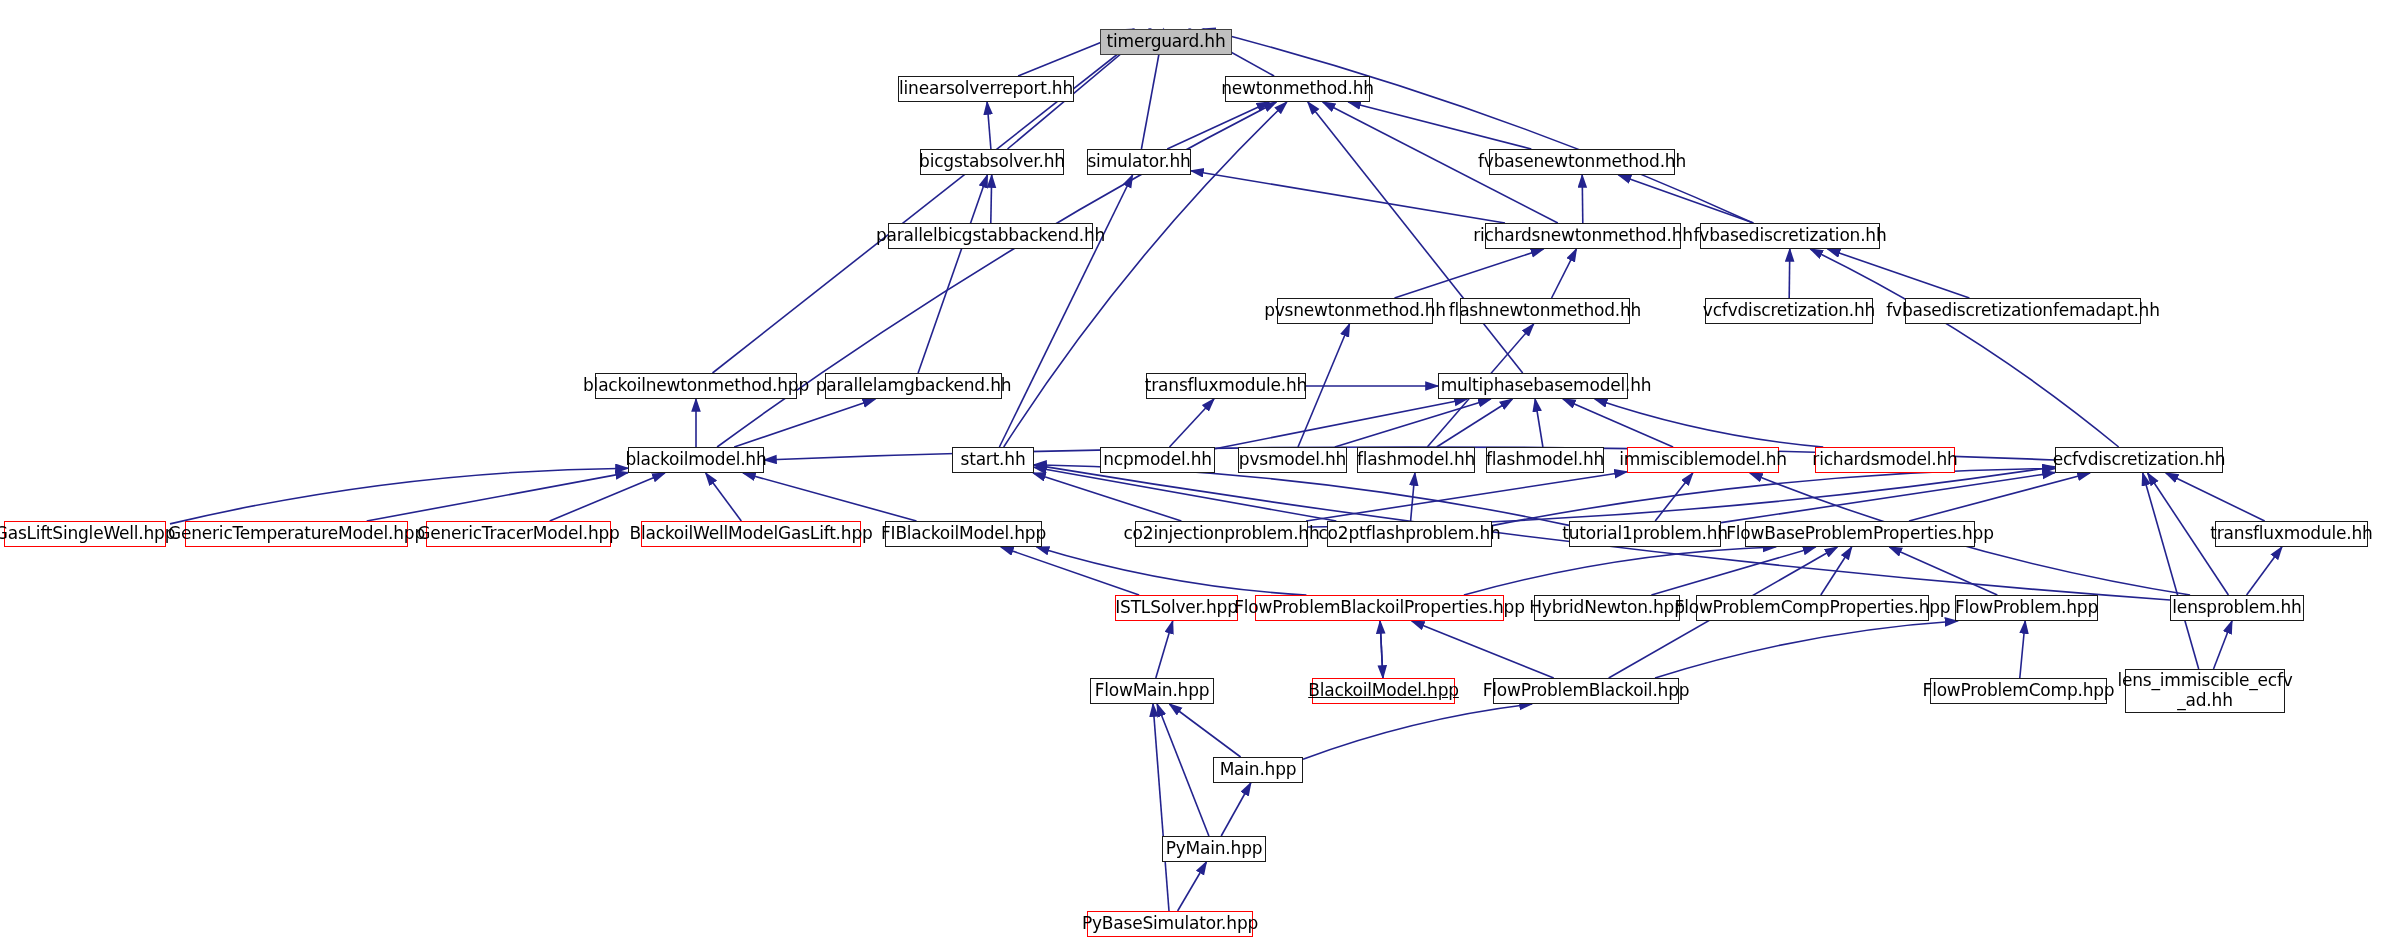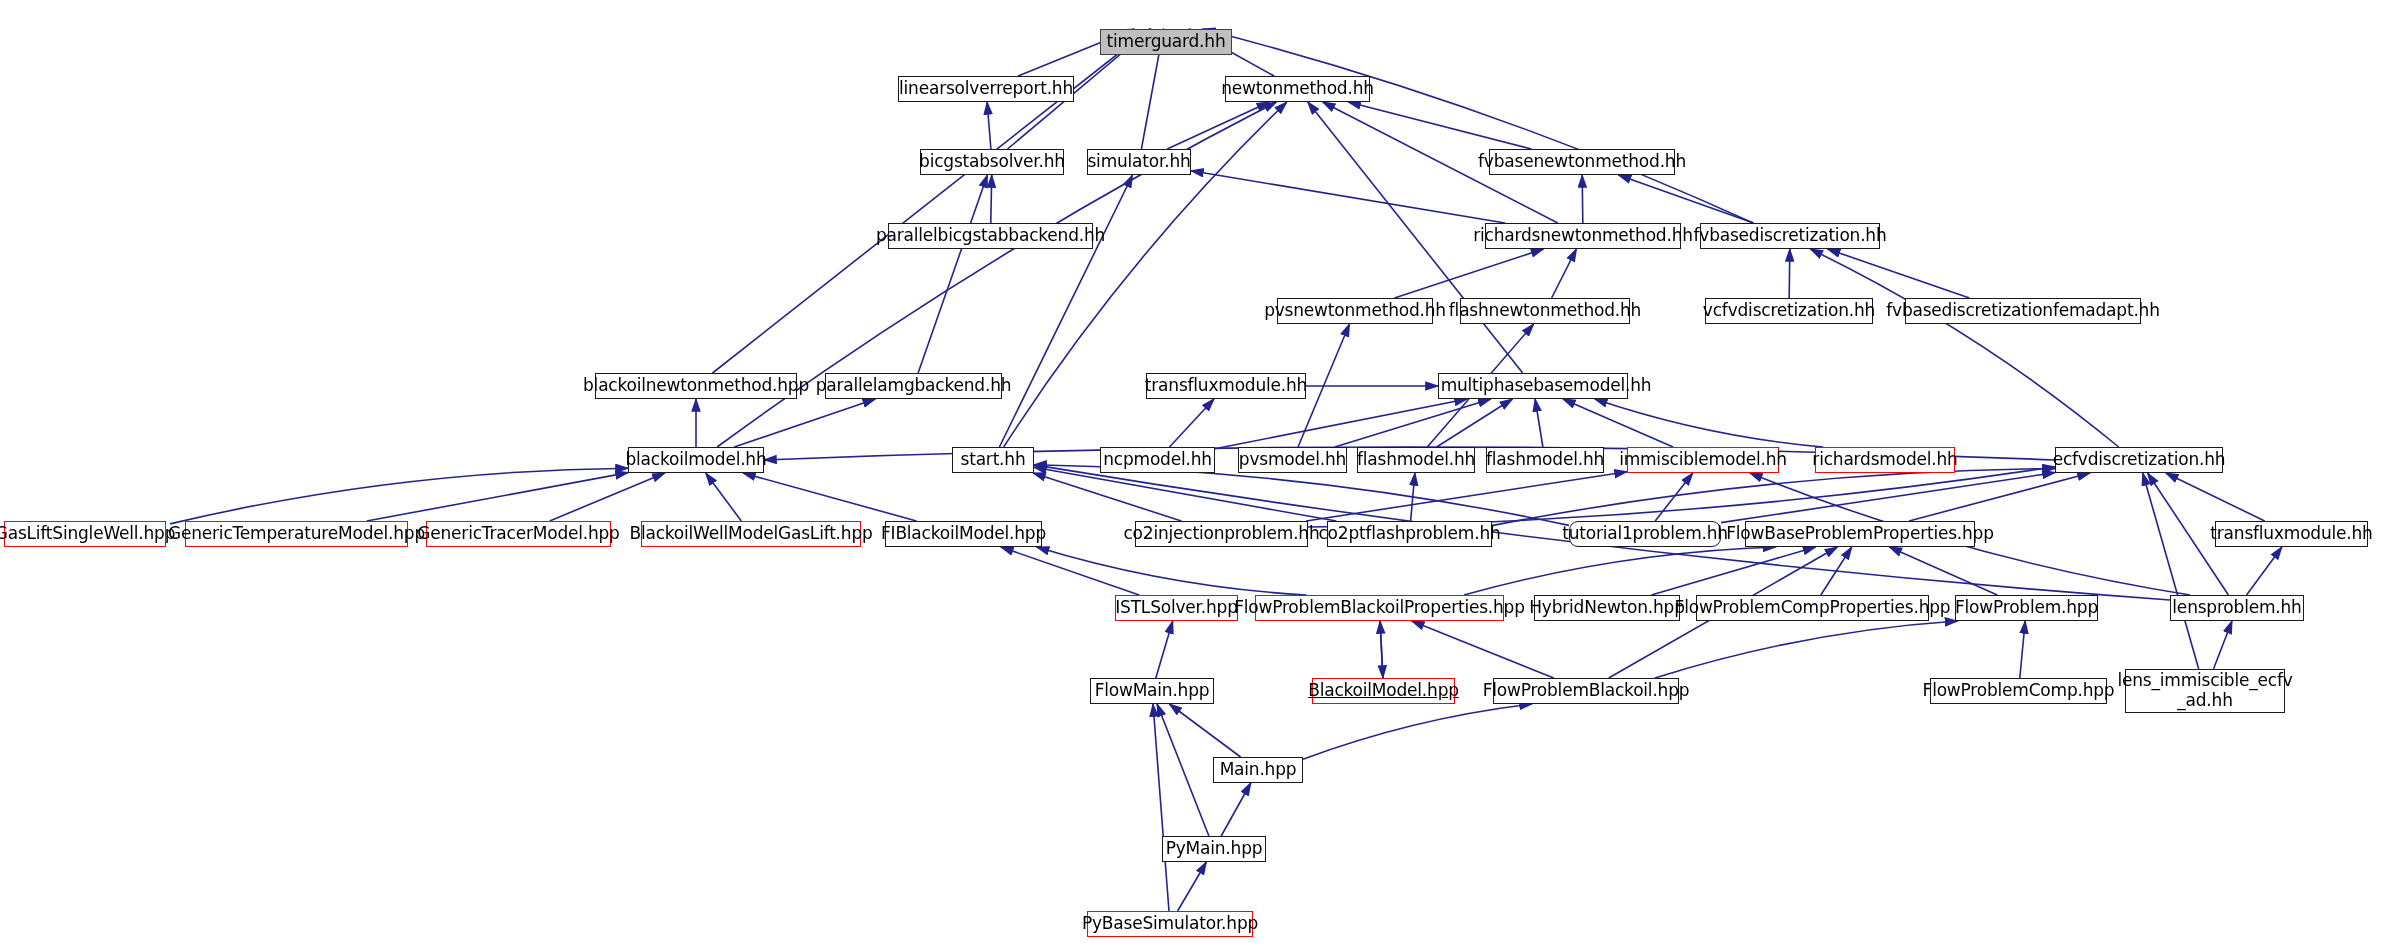--- a/index.html
+++ b/index.html
@@ -211,21 +211,21 @@
       </div>
       <div class="node" style="left: 885px; top: 521px; width: 157px; height: 26px;">
         <span class="node-label">FIBlackoilModel.hpp</span>
       </div>
       <div class="node" style="left: 1135px; top: 521px; width: 173px; height: 26px;">
         <span class="node-label">co2injectionproblem.hh</span>
       </div>
       <div class="node" style="left: 1327px; top: 521px; width: 165px; height: 26px;">
         <span class="node-label">co2ptflashproblem.hh</span>
       </div>
-      <div class="node" style="left: 1569px; top: 521px; width: 152px; height: 26px; border-radius: 9px;">
+      <div class="node" style="left: 1569px; top: 521px; width: 152px; height: 26px;">
         <span class="node-label">tutorial1problem.hh</span>
       </div>
       <div class="node" style="left: 1745px; top: 521px; width: 230px; height: 26px;">
         <span class="node-label">FlowBaseProblemProperties.hpp</span>
       </div>
       <div class="node" style="left: 2215px; top: 521px; width: 153px; height: 26px;">
         <span class="node-label">transfluxmodule.hh</span>
       </div>
       <div class="node red" style="left: 1115px; top: 595px; width: 123px; height: 26px;">
         <span class="node-label">ISTLSolver.hpp</span>

